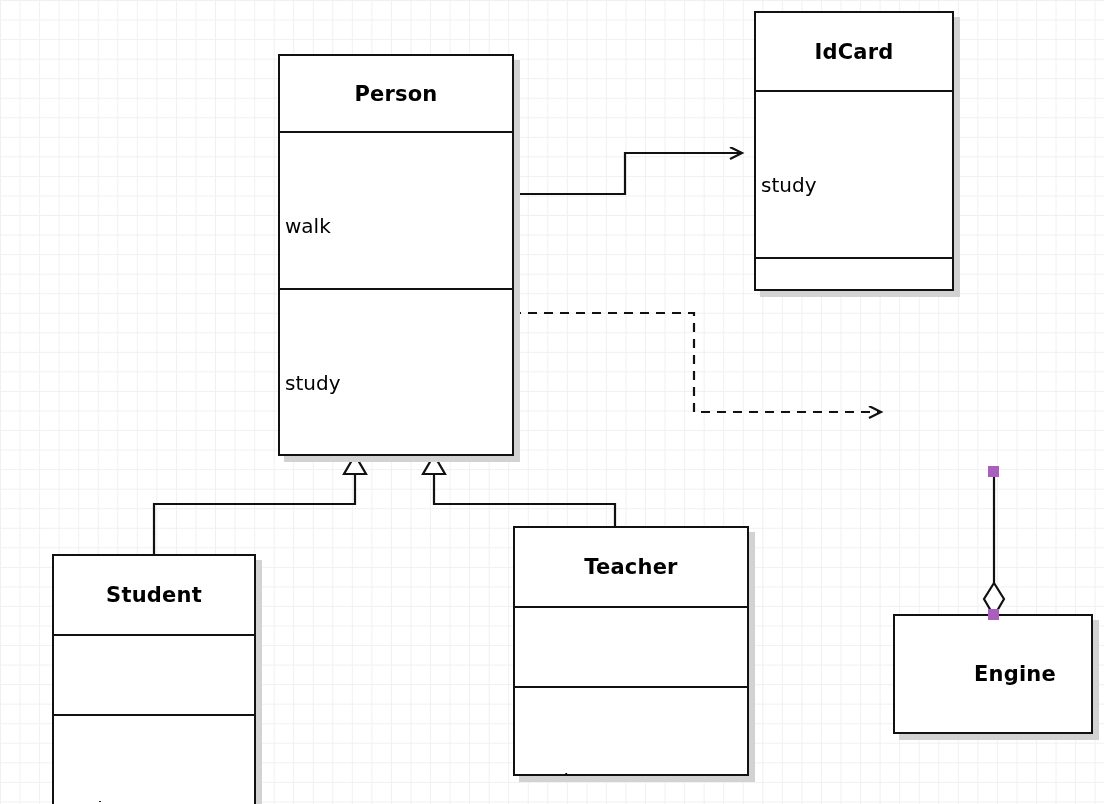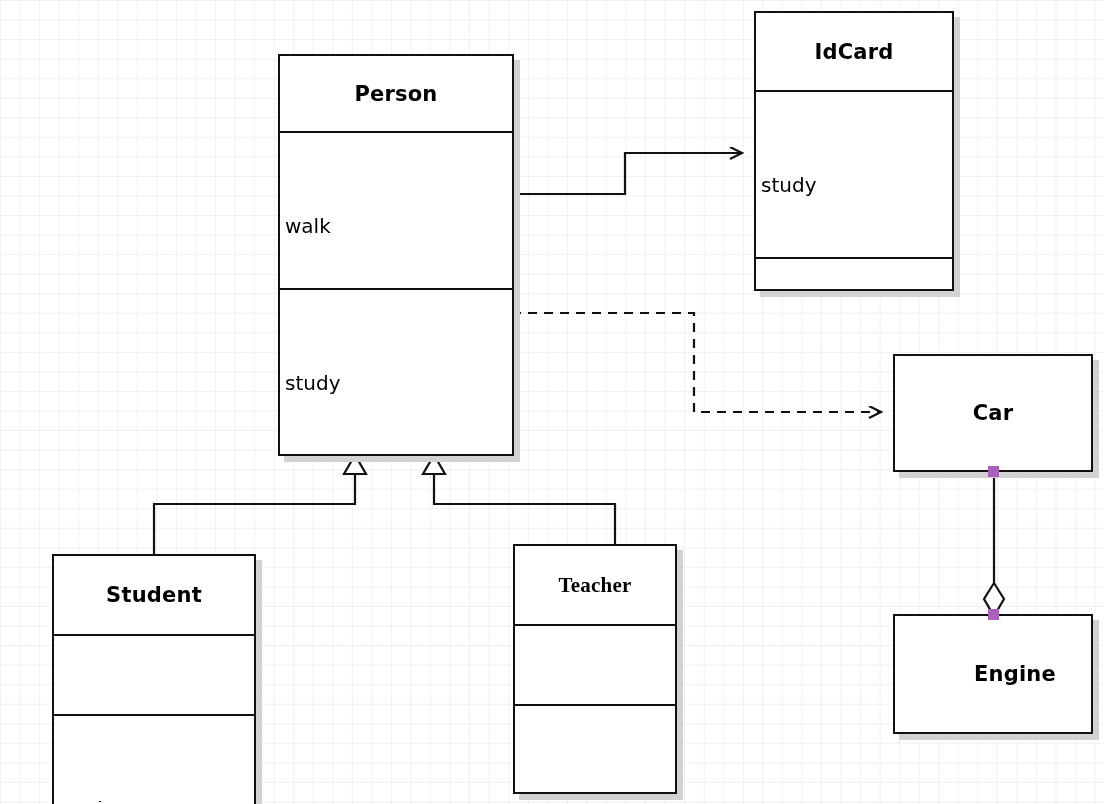--- a/index.html
+++ b/index.html
@@ -125,31 +125,28 @@
   <div class="uml-class" style="left:52px;top:554px;width:204px;height:308px;">
     <div class="compartment class-title" style="height:78px;">Student</div>
     <div class="compartment comp-divider members pad-top" style="height:80px;">
       
     </div>
     <div class="compartment comp-divider members pad-top" style="height:88px;">
       <span class="member-line">study</span>
     </div>
   </div>
 
-  <div class="uml-class" style="left:513px;top:544px;width:164px;height:250px;font-family:Liberation Serif, serif;">
+  <div class="uml-class" style="left:513px;top:526px;width:236px;height:250px;">
     <div class="compartment class-title" style="height:78px;">Teacher</div>
     <div class="compartment comp-divider members pad-top" style="height:80px;">
       
     </div>
     <div class="compartment comp-divider members pad-top" style="height:88px;">
       <span class="member-line">teach</span>
     </div>
   </div>
 
-  <div class="uml-class" style="left:893px;top:354px;width:200px;height:118px;">
-    <div class="compartment class-title" style="height:100%;">Car</div>
-  </div>
 
   <div class="uml-class" style="left:893px;top:614px;width:200px;height:120px;">
     <div class="compartment class-title" style="height:100%;margin-left:44px;">Engine</div>
   </div>
 
 </div>
 
 </body></html>

